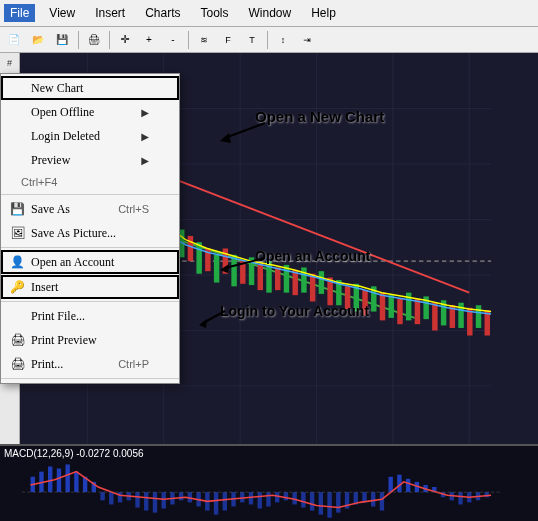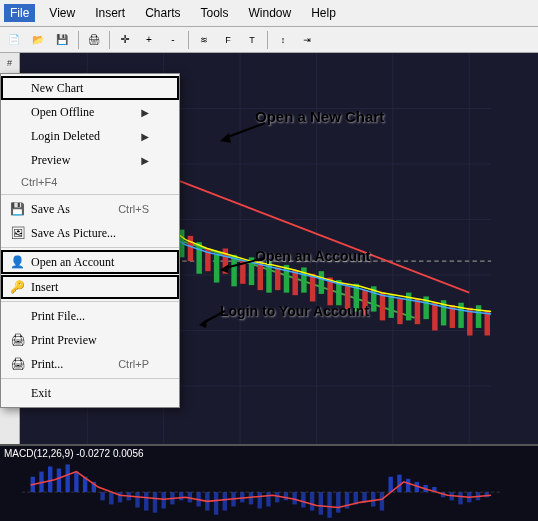--- a/index.html
+++ b/index.html
@@ -484,26 +484,20 @@
         <div class="menu-item">
           <div class="menu-item-inner">
             <span class="icon">🖨</span>
             <span>Print...</span>
           </div>
           <span class="shortcut">Ctrl+P</span>
         </div>
 
         <div class="menu-separator"></div>
 
-        <div class="menu-item">
-          <div class="menu-item-inner">
-            <span class="icon"></span>
-            <span>Exit</span>
-          </div>
-        </div>
 
       </div>
     </div>
   </div>
 
   <div class="macd-panel">
     <span class="macd-label">MACD(12,26,9) -0.0272 0.0056</span>
     <svg width="100%" height="100%" viewBox="0 0 493 80" preserveAspectRatio="none">
       <rect width="493" height="80" fill="#0d0d1a"></rect>
 

